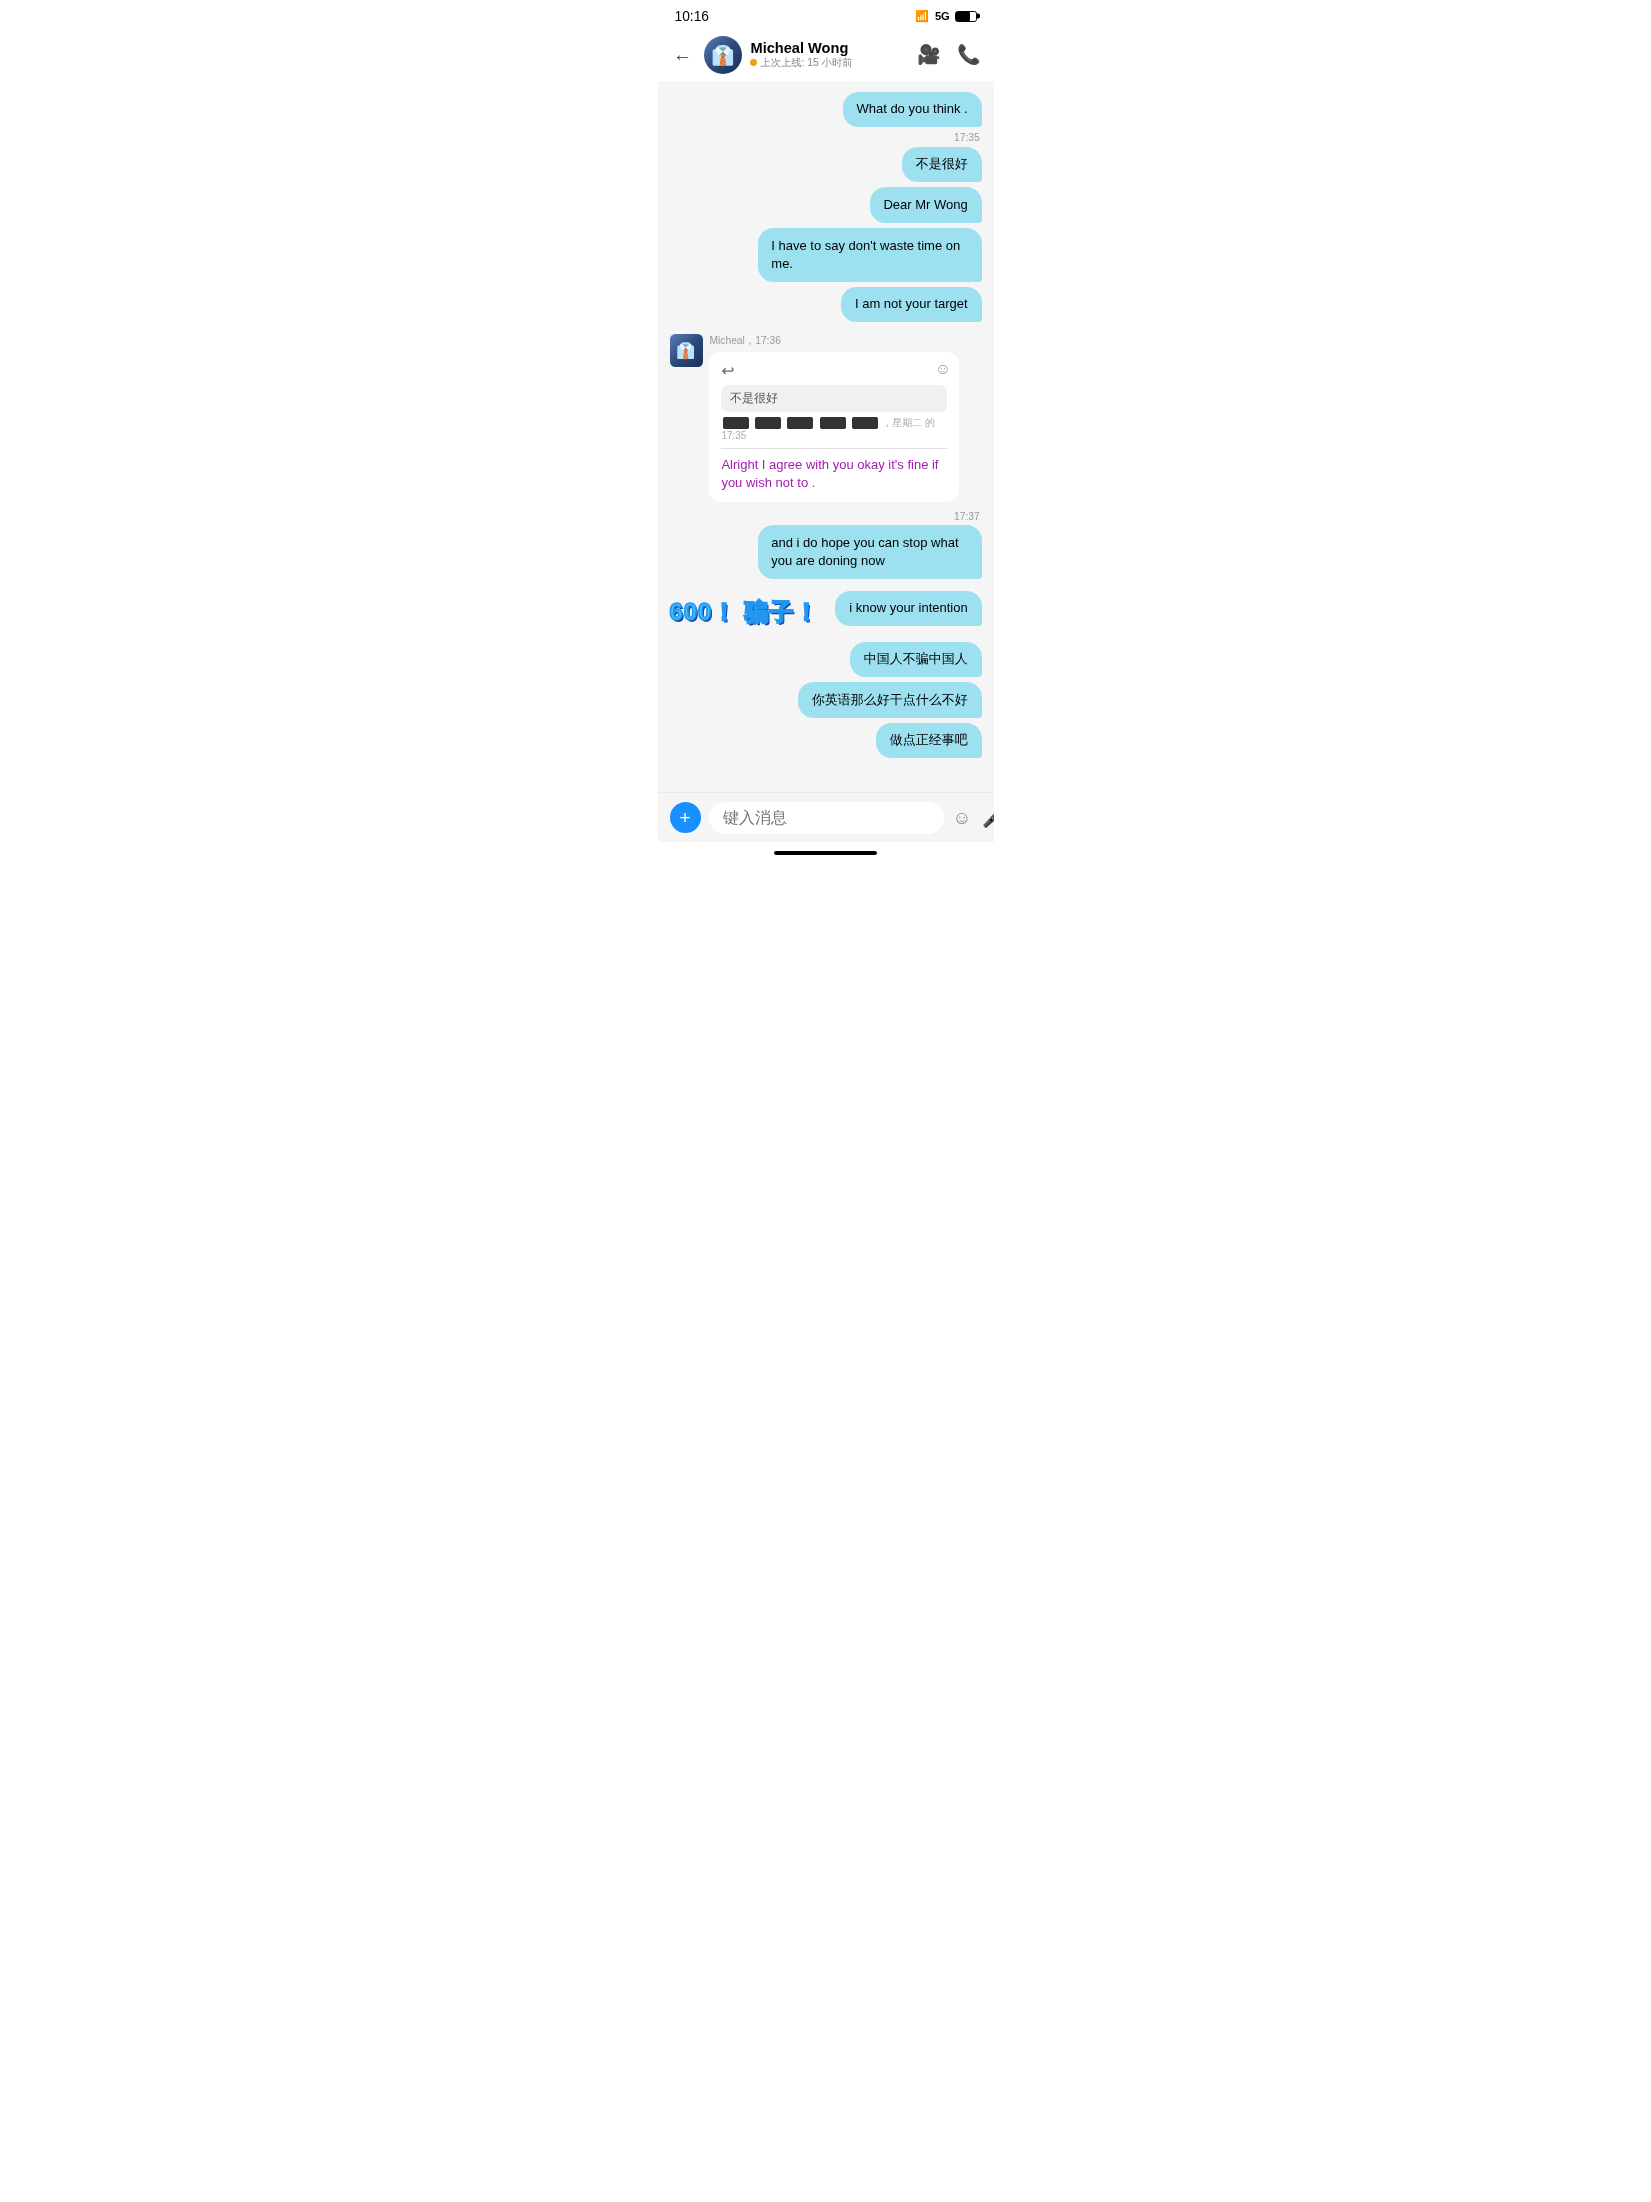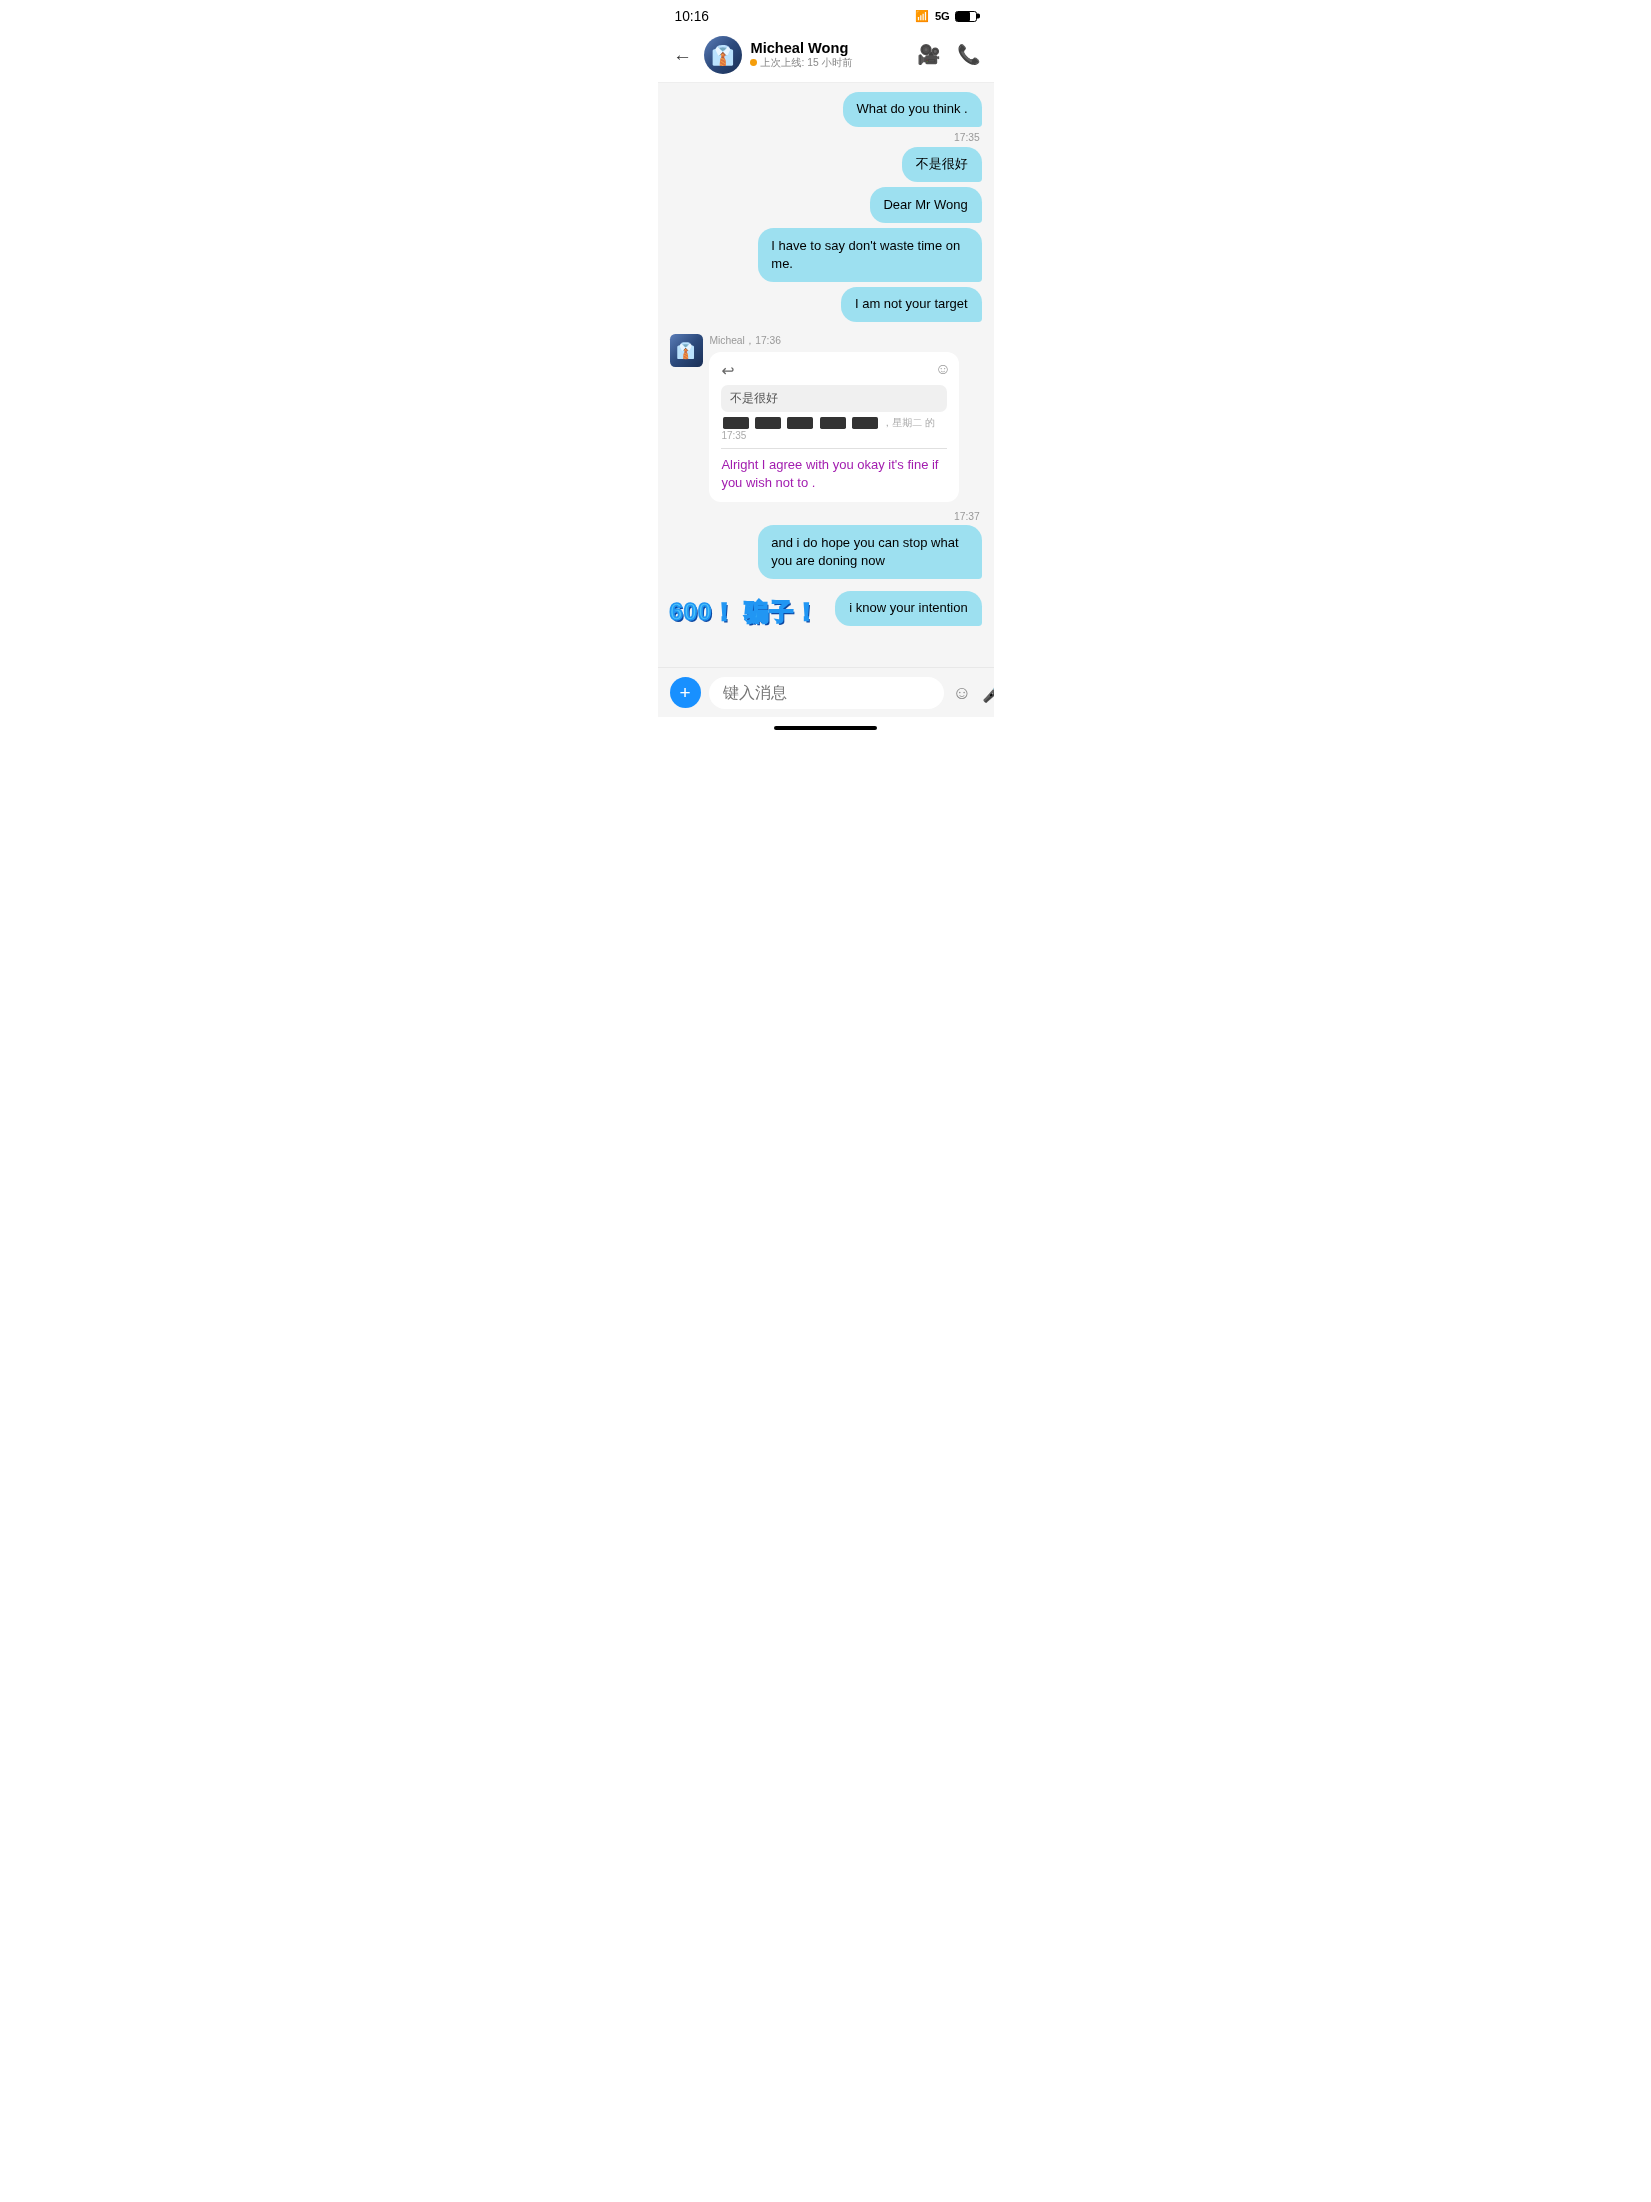--- a/index.html
+++ b/index.html
@@ -369,20 +369,31 @@
     <div style="flex-shrink:0;">
       <span class="sticker-label">600！ 骗子！</span>
     </div>
     <div class="sent-group" style="margin-left:6.9px;">
       <div class="msg-row sent">
         <div class="bubble sent">i know your intention</div>
       </div>
     </div>
   </div>
 
+  <div class="sent-group">
+    <div class="msg-row sent">
+      <div class="bubble sent">中国人不骗中国人</div>
+    </div>
+    <div class="msg-row sent">
+      <div class="bubble sent">你英语那么好干点什么不好</div>
+    </div>
+    <div class="msg-row sent">
+      <div class="bubble sent">做点正经事吧</div>
+    </div>
+  </div>
 
   <div style="height:17px;"></div>
 </div>
 
 <div class="input-bar">
   <div class="add-btn">+</div>
   <input class="input-field" type="text" placeholder="键入消息" style="">
   <div class="input-icons">
     <span class="input-icon">☺</span>
     <span class="input-icon">🎤</span>

